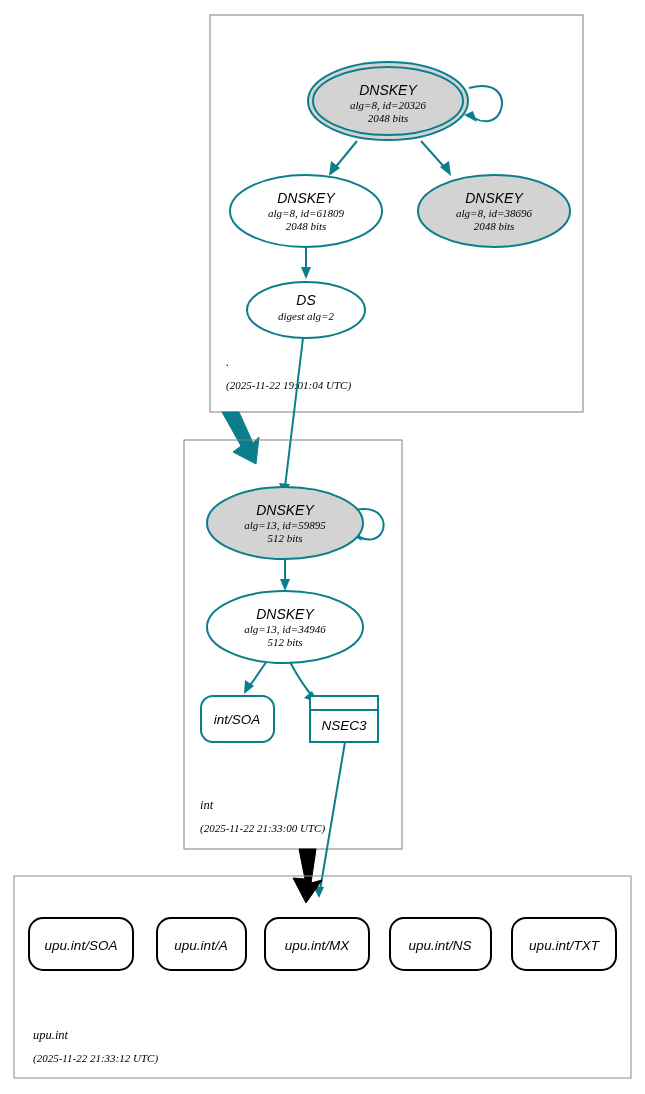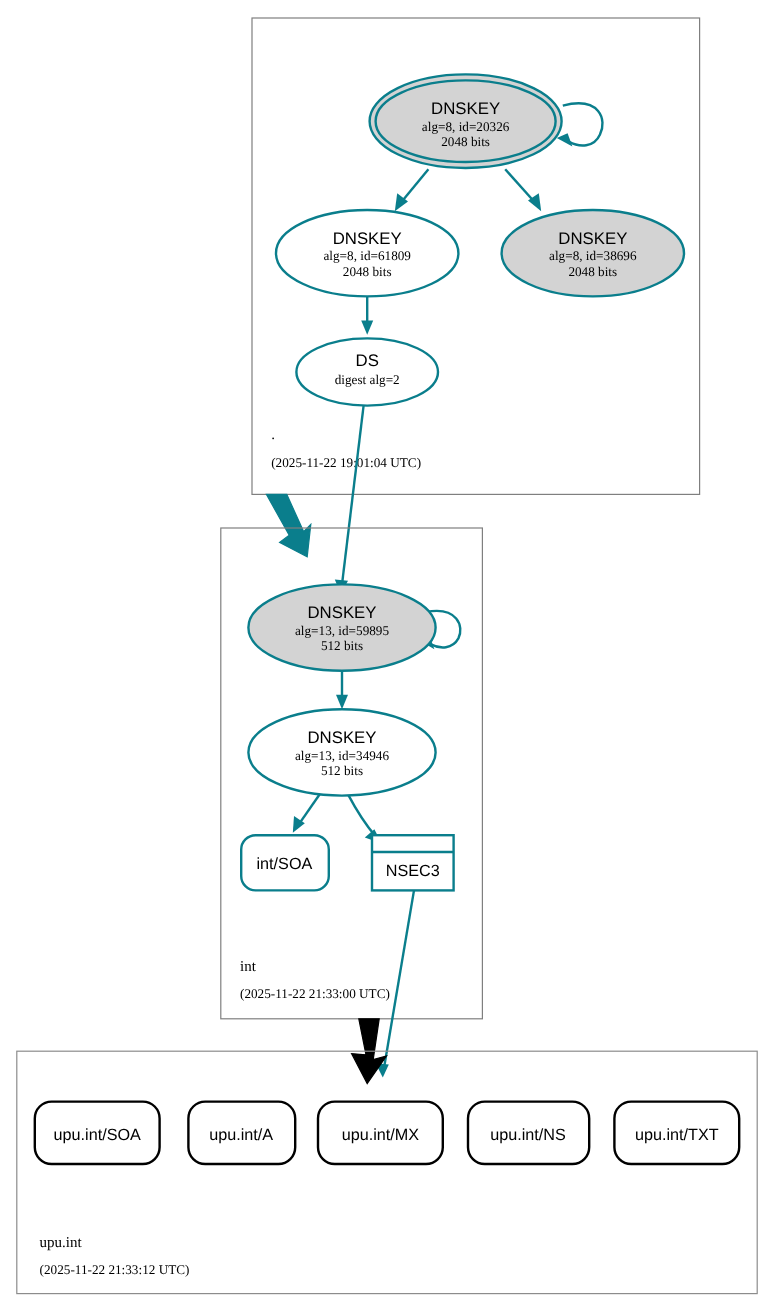--- a/index.html
+++ b/index.html
@@ -13,20 +13,21 @@
     width: 645px;
     height: 1094px;
     position: relative;
     overflow: hidden;
   }
   #stage {
     position: absolute;
     left: 0; top: 0;
     width: 645px;
     height: 1094px;
+    font-style: italic;
   }
   svg#graph {
     position: absolute;
     left: 0; top: 0;
     width: 645px;
     height: 1094px;
     display: block;
   }
   .zone-border {
     fill: none;

